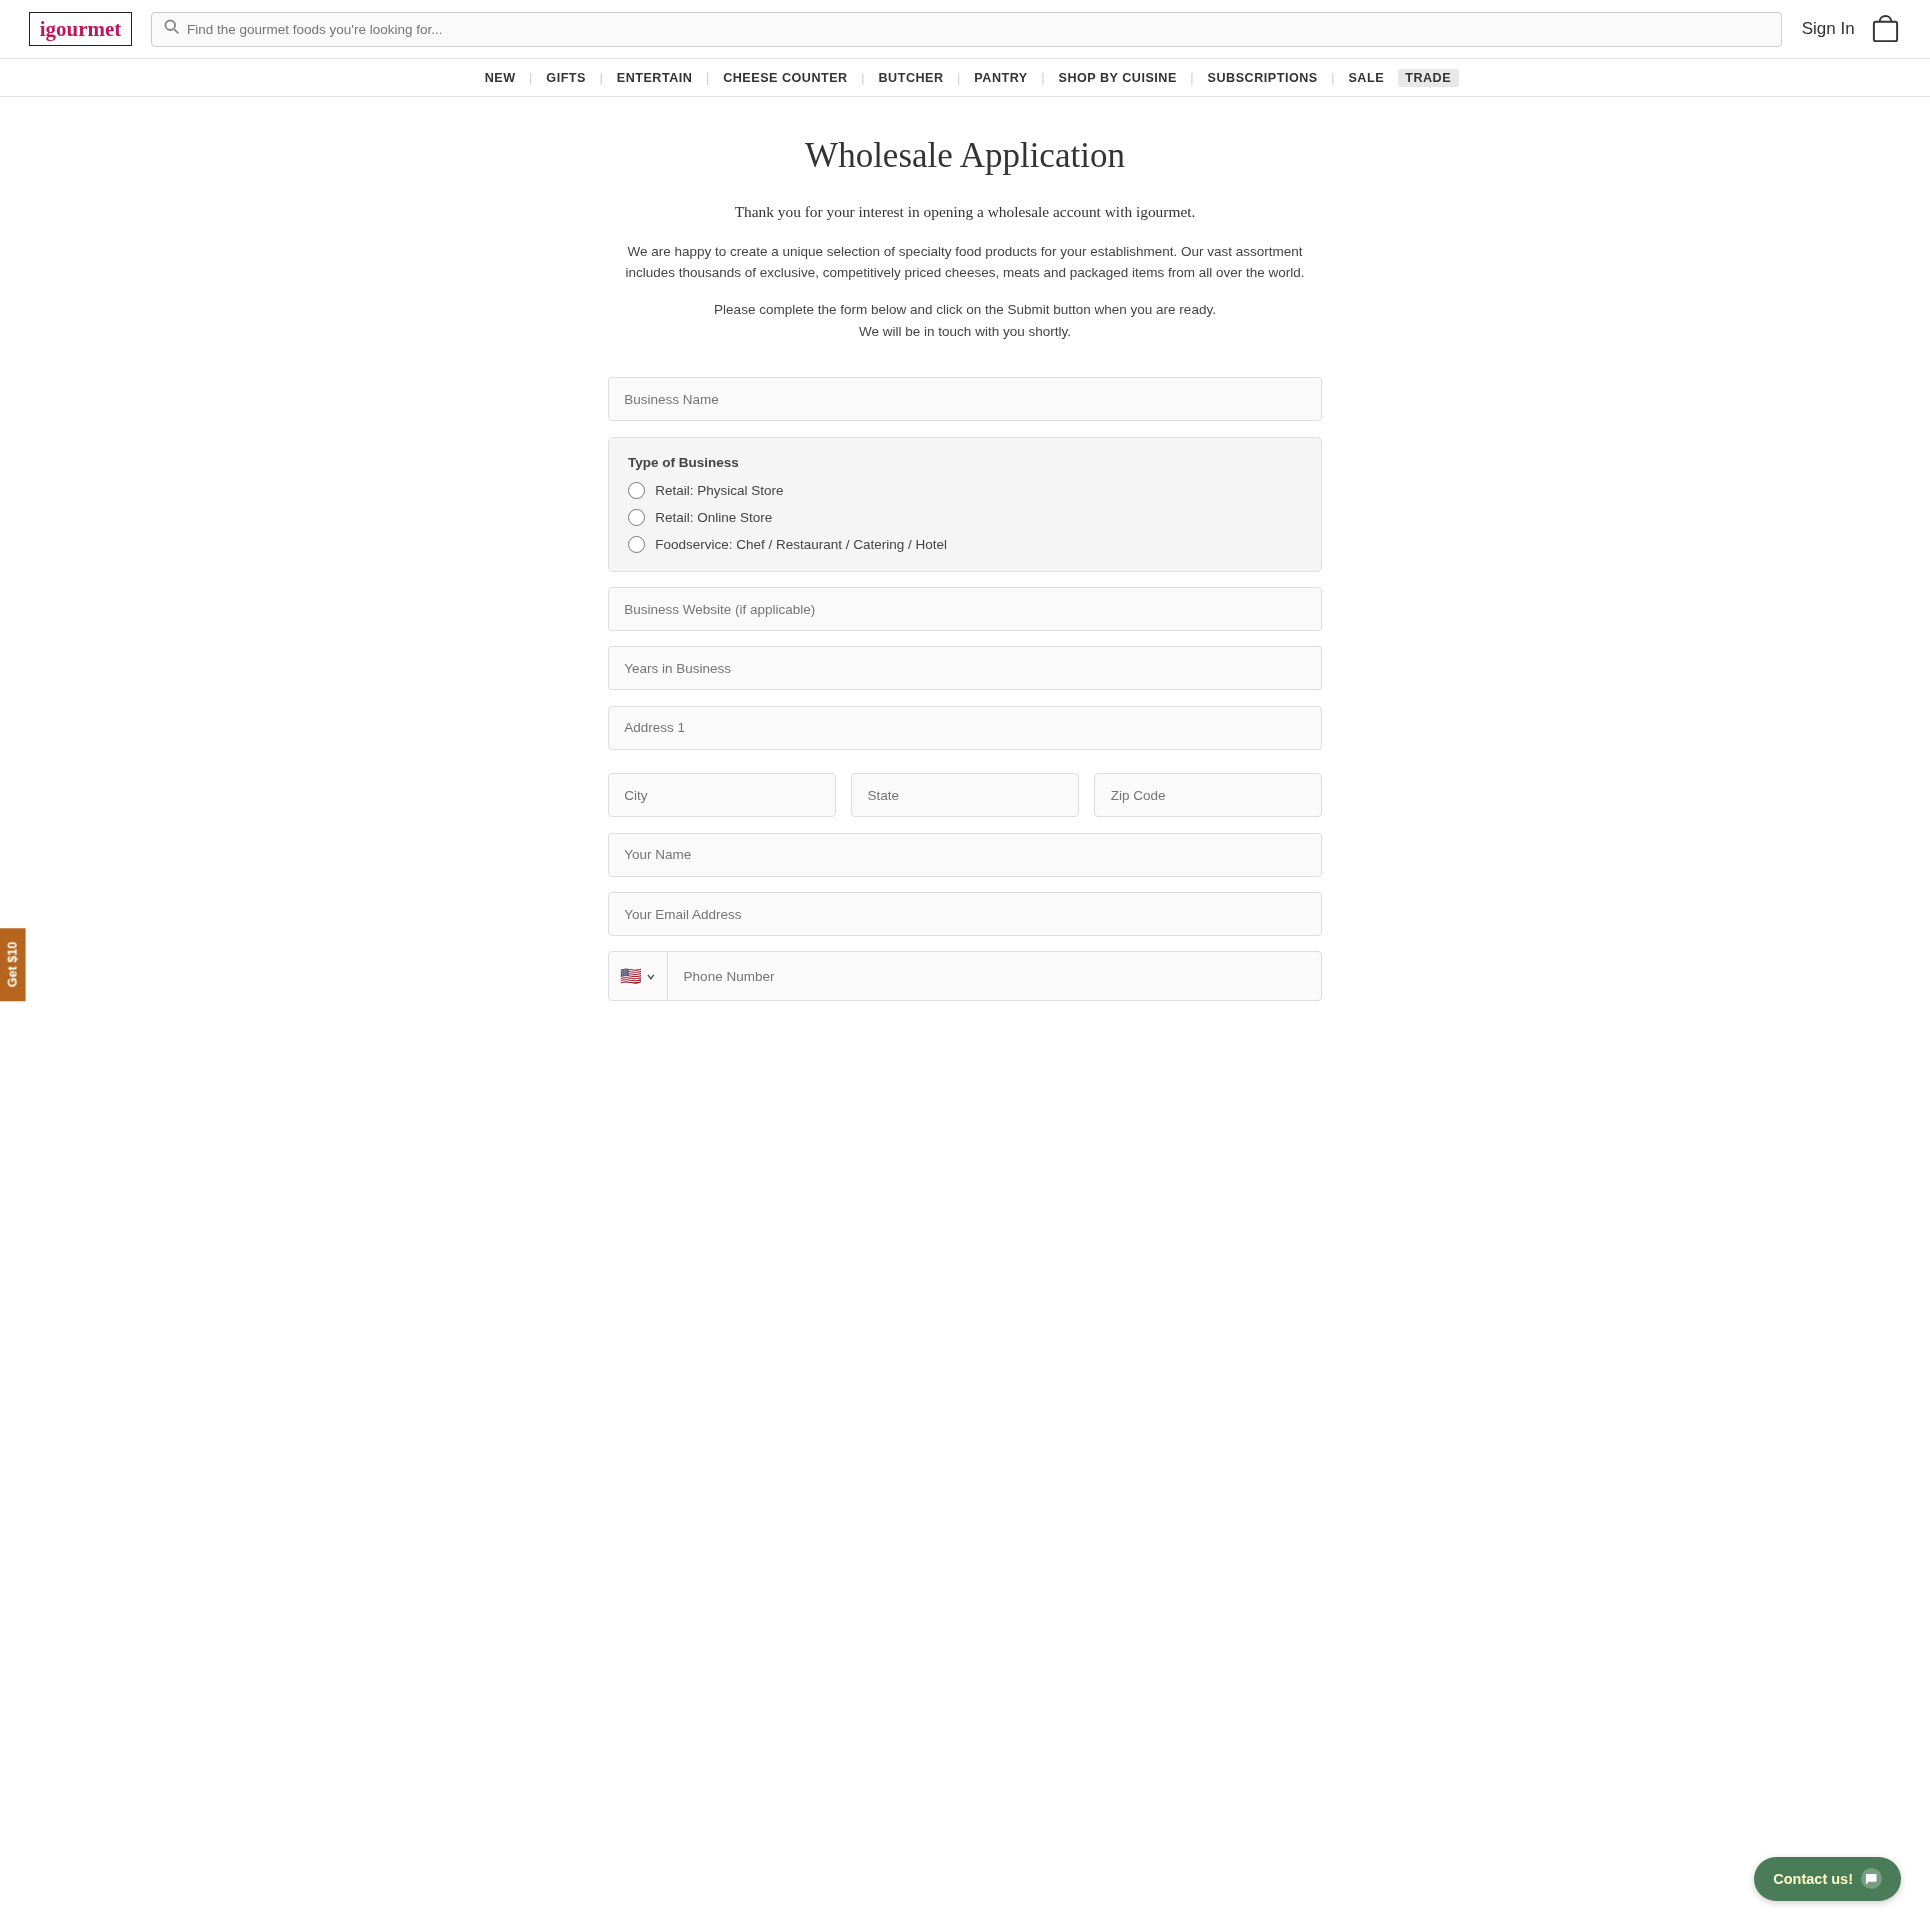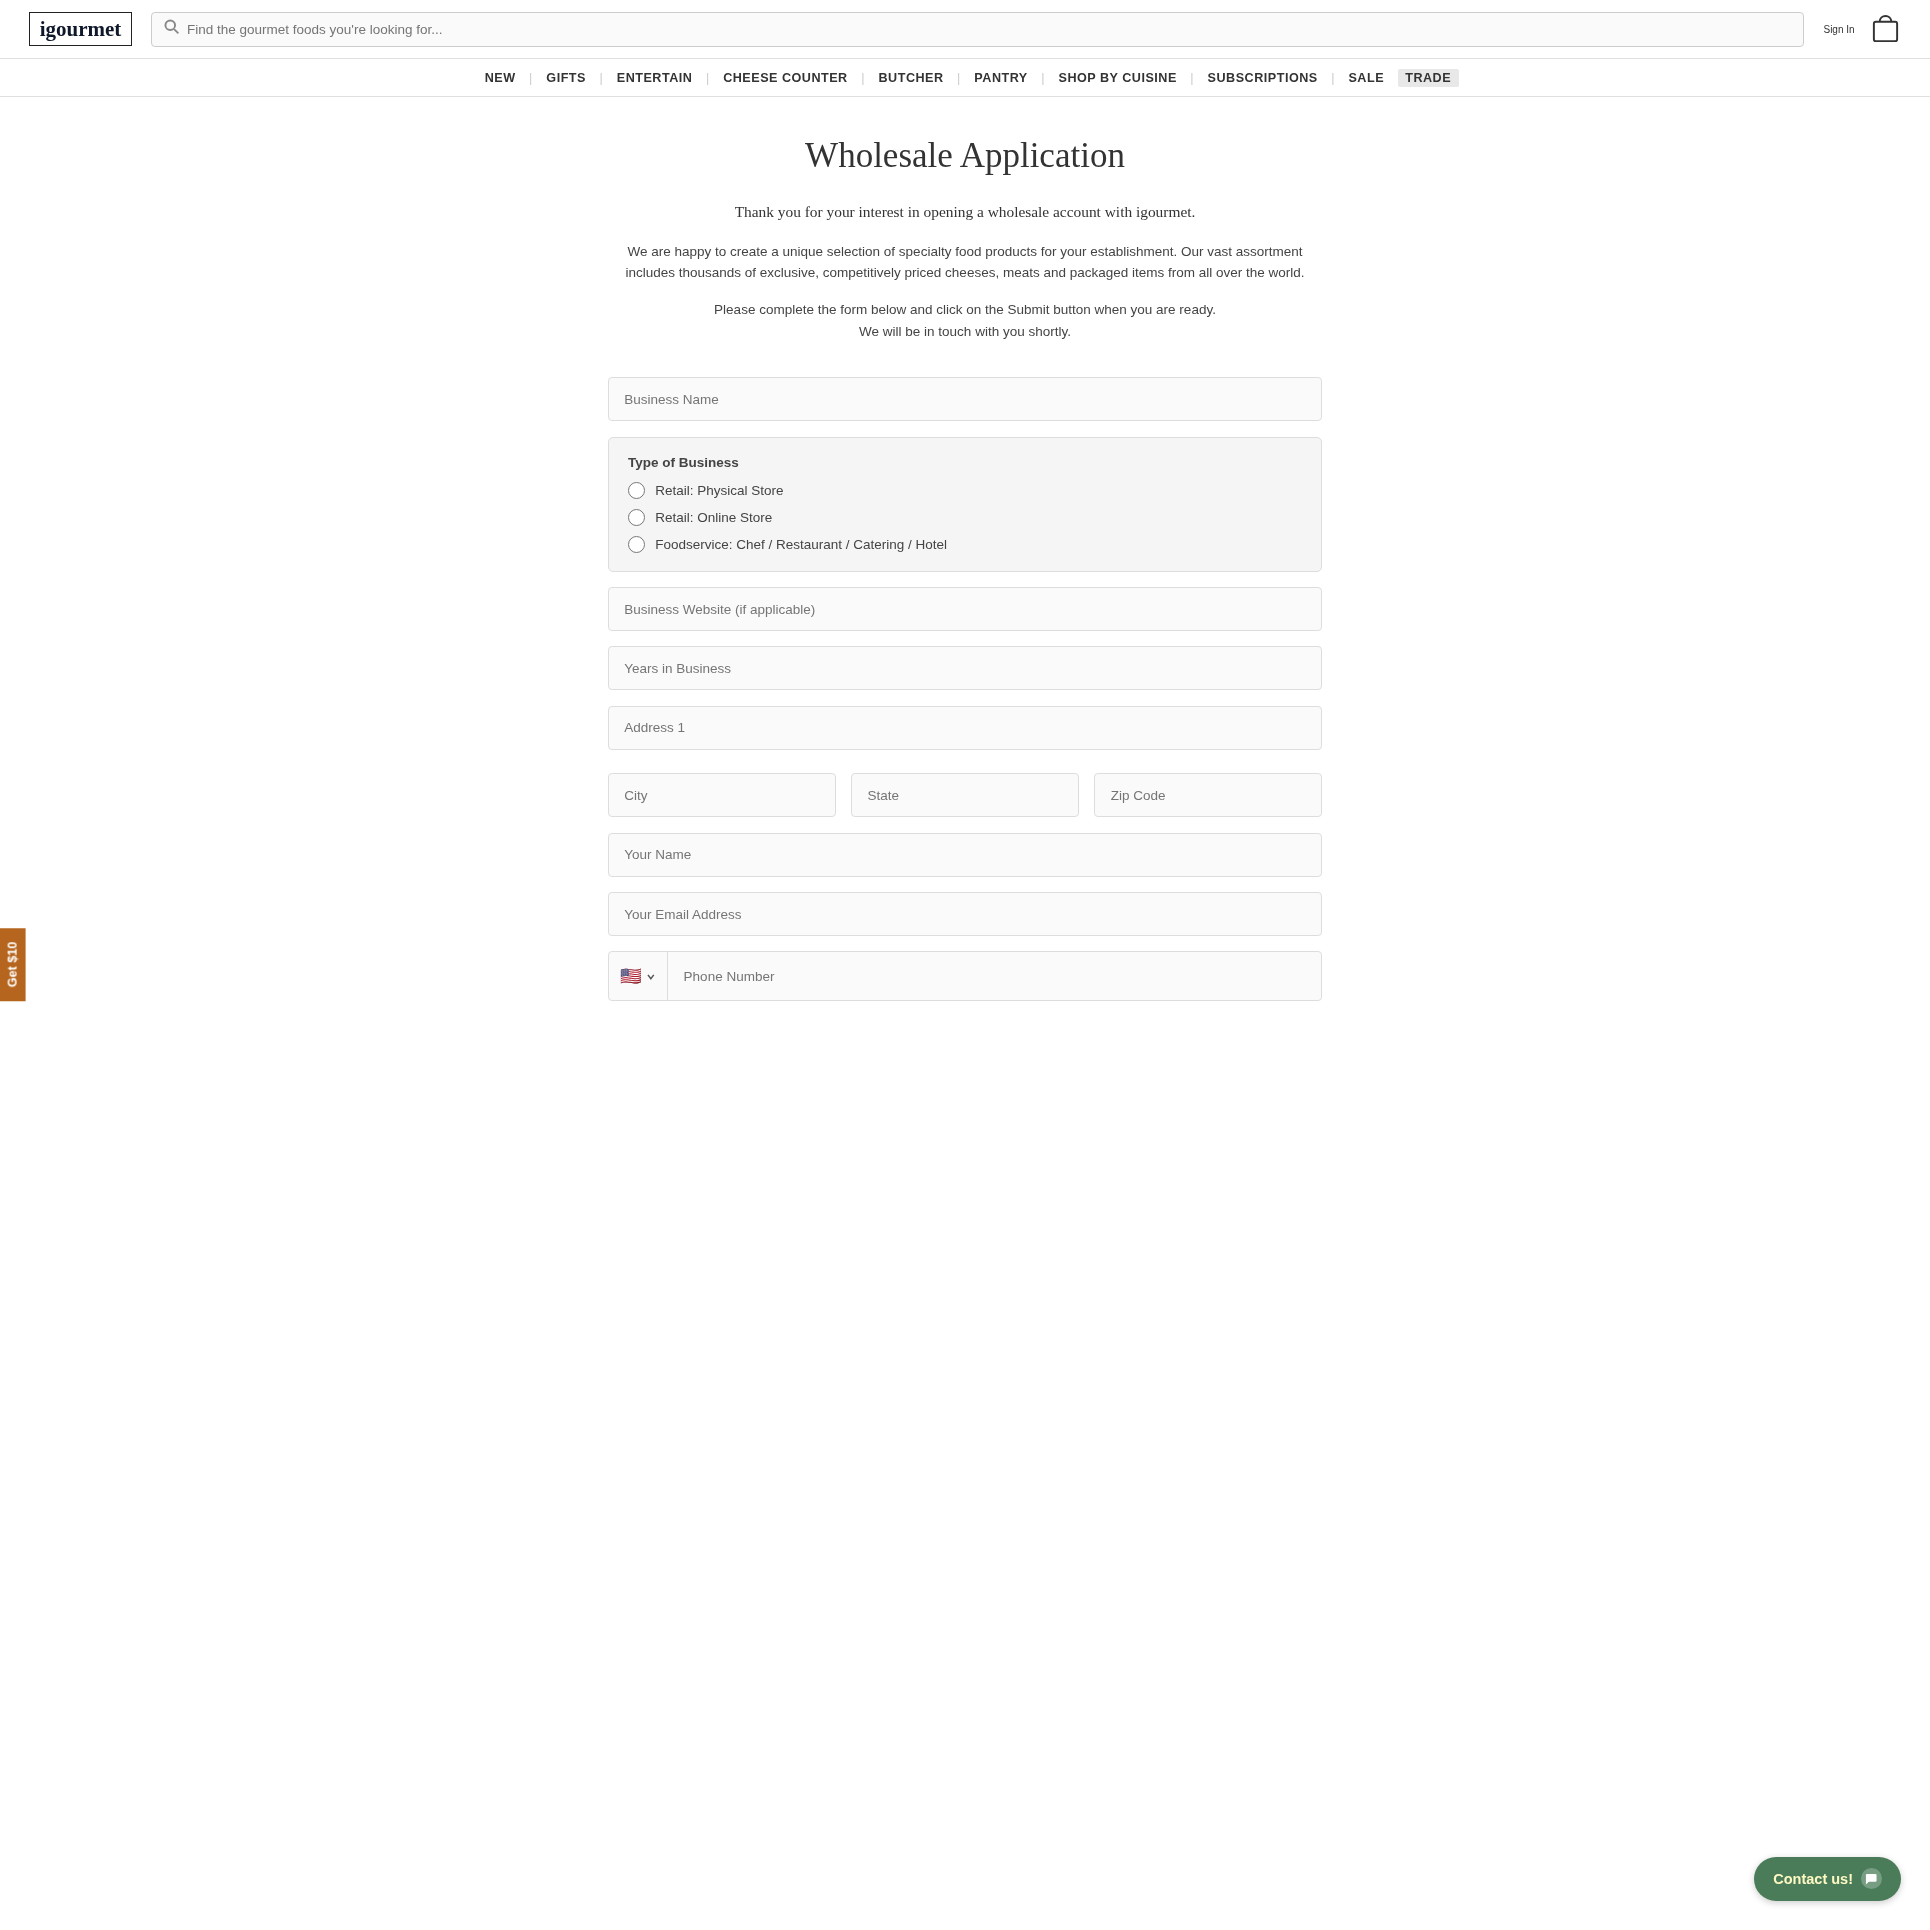--- a/index.html
+++ b/index.html
@@ -11,21 +11,21 @@
       align-items: center;
       padding: 11.6px 29px;
       border-bottom: 1px solid #e0e0e0;
       gap: 19.3px;
     }
     .logo-box {
       border: 1.9px solid #222;
       padding: 3.9px 9.7px;
       font-size: 21px;
       font-weight: bold;
-      color: #0f172a;
+      color: #be185d;
       white-space: nowrap;
       font-family: Georgia, serif;
     }
     .search-bar {
       flex: 1;
       display: flex;
       align-items: center;
       border: 1px solid #ccc;
       border-radius: 3.9px;
       padding: 6.8px 11.6px;
@@ -42,21 +42,21 @@
     .search-icon-svg {
       margin-right: 7.7px;
       color: #888;
     }
     .header-right {
       display: flex;
       align-items: center;
       gap: 15.4px;
     }
     .sign-in-link {
-      font-size: 10px;
+      font-size: 17px;
       color: #333;
       text-decoration: none;
       cursor: pointer;
     }
     .cart-icon {
       width: 31px;
       height: 31px;
     }
 
     

